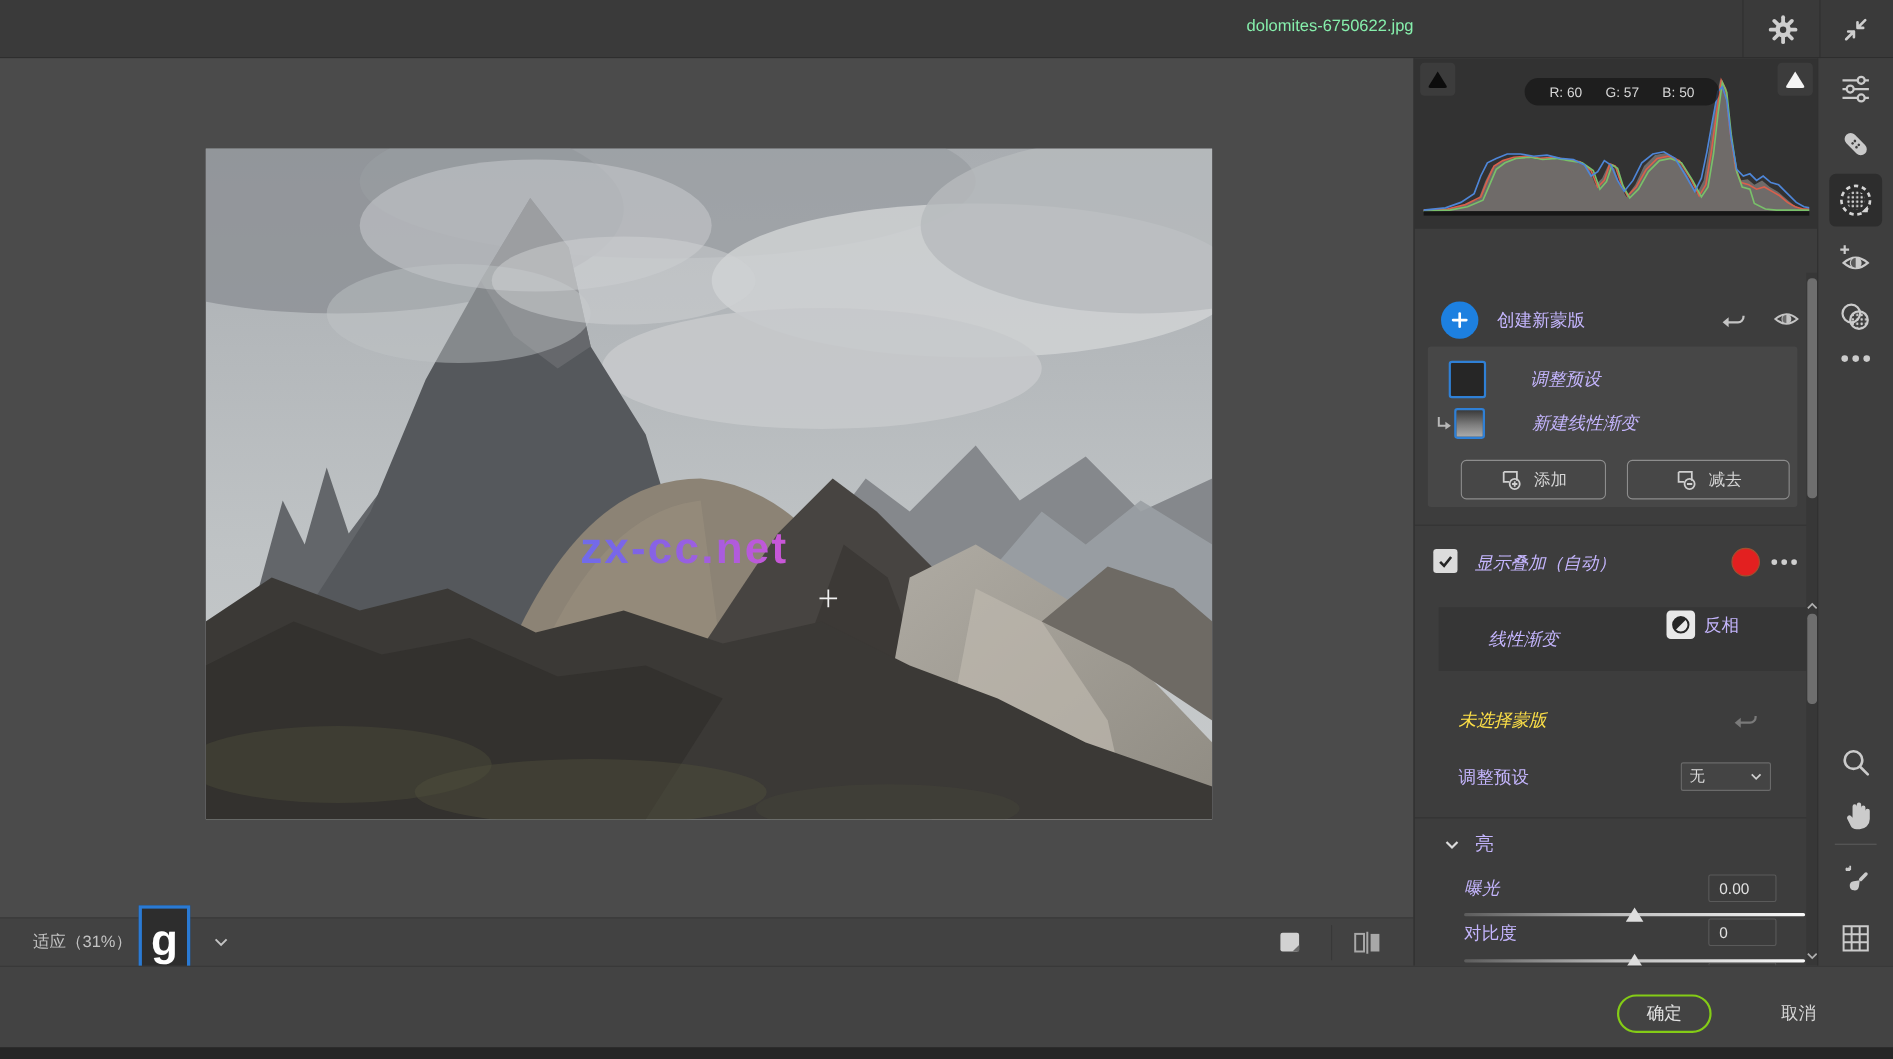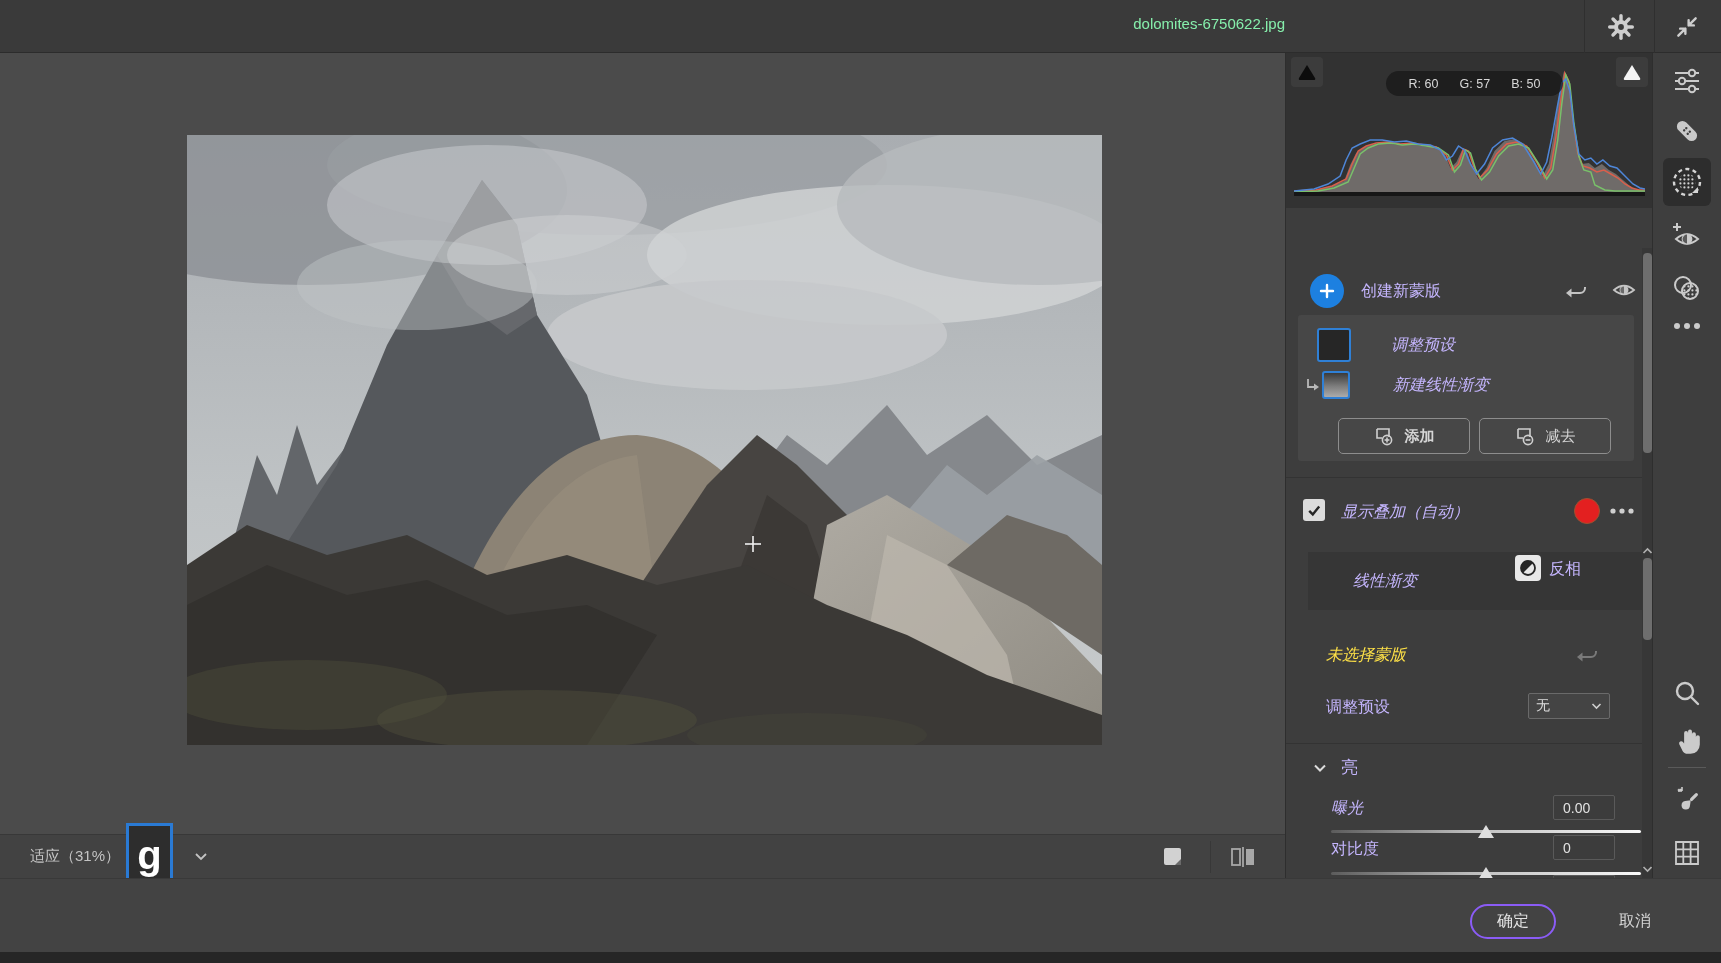--- a/index.html
+++ b/index.html
@@ -66,21 +66,21 @@
   .scroll-track{left:356px;width:11px;background:#373737;}
   .scroll-thumb{left:357px;width:9px;background:#6e6e6e;border-radius:4px;cursor:pointer;}
 
   
   #rail{left:1652px;top:53px;width:69px;height:825px;background:#3e3e3e;border-left:1px solid #2e2e2e;}
   .rail-btn{left:10px;width:48px;height:48px;display:flex;align-items:center;justify-content:center;cursor:pointer;}
   .rail-active{background:#2d2d2d;border-radius:6px;}
 
   
   #footer{left:0;top:878px;width:1721px;height:74px;background:#434343;border-top:1px solid #393939;}
-  #ok-btn{left:1470px;top:25px;width:86px;height:35px;border:2px solid #8b5cf6;border-radius:18px;background:transparent;
+  #ok-btn{left:1470px;top:25px;width:86px;height:35px;border:2px solid #84cc16;border-radius:18px;background:transparent;
           display:flex;align-items:center;justify-content:center;color:#e3e3e3;font-size:16px;cursor:pointer;}
   #cancel-btn{left:1600px;top:25px;width:70px;height:35px;display:flex;align-items:center;justify-content:center;color:#d6d6d6;font-size:16px;cursor:pointer;}
   #bottomstrip{left:0;top:952px;width:1721px;height:11px;background:#262626;}
 </style>
 </head>
 <body>
 
 <div id="app">
 
   <div id="titlebar" class="abs">
@@ -159,20 +159,21 @@
         <polygon points="660,610 700,400 760,430 820,520 840,610" fill="#bdb8ae" opacity="0.7"></polygon>
 
         <polygon points="760,430 820,380 880,400 915,430 915,520 840,470" fill="#6e6a64"></polygon>
 
         <path d="M0 430 L60 390 140 420 220 400 300 440 380 420 470 450 560 430 640 470 720 500 800 540 915 580 915 610 0 610 Z" fill="#3b3936"></path>
         <path d="M0 470 L80 430 160 460 240 445 320 480 400 470 470 500 400 610 0 610 Z" fill="#33312e"></path>
         <ellipse cx="120" cy="560" rx="140" ry="35" fill="#4a4a38" opacity="0.5"></ellipse>
         <ellipse cx="350" cy="585" rx="160" ry="30" fill="#50503c" opacity="0.45"></ellipse>
         <ellipse cx="620" cy="600" rx="120" ry="22" fill="#45453a" opacity="0.4"></ellipse>
       </svg>
+      <div class="abs wm" style="top:342px;font-size:40px;letter-spacing:2px;left:215px;width:440px;">zx-cc.net</div>
       <span class="abs" style="left:557px;top:400px;">
         <svg width="18" height="18" viewBox="0 0 18 18" stroke="#f0f0f0" stroke-width="1.6">
           <line x1="9" y1="1" x2="9" y2="17"></line>
             <line x1="1" y1="9" x2="17" y2="9"></line>
         </svg>
       </span>
     </div>
 
     <div id="zoombar" class="abs">
       <div class="abs txt" style="left:30px;top:12px;color:#c3c3c3;">适应（31%）</div>
@@ -273,33 +274,33 @@
       <span class="abs" style="left:6px;top:62px;">
         <svg width="16" height="16" viewBox="0 0 16 16" fill="none" stroke="#b8b8b8" stroke-width="1.8">
           <path d="M4 2 V10 H11"></path>
             <polygon points="10,6.5 15,10 10,13.5" fill="#b8b8b8" stroke="none"></polygon>
         </svg>
       </span>
       <div class="abs" style="left:24px;top:53px;width:300px;height:34px;display:flex;align-items:center;gap:43px;cursor:pointer;">
         <span class="mthumb" style="width:28px;height:28px;background:linear-gradient(180deg,#3a3a3a,#7d7d7d 55%,#ababab);display:block;"></span>
         <span class="panel-label it">新建线性渐变</span>
       </div>
-      <div class="abs mask-btn" style="left:40px;top:103px;width:132px;font-weight:bold;">
+      <div class="abs mask-btn" style="left:30px;top:103px;width:132px;">
         <span>
           <svg width="22" height="20" viewBox="0 0 22 20" fill="none" stroke="#cfcfcf" stroke-width="1.6">
             <path d="M3 3 h12 v8"></path>
               <path d="M3 3 v9 h5"></path>
               <circle cx="13" cy="14" r="4.6"></circle>
             <line x1="13" y1="11.6" x2="13" y2="16.4"></line>
               <line x1="10.6" y1="14" x2="15.4" y2="14"></line>
           </svg>
         </span>
         <span>添加</span>
       </div>
-      <div class="abs mask-btn" style="left:181px;top:103px;width:132px;">
+      <div class="abs mask-btn" style="left:181px;top:103px;width:148px;">
         <span>
           <svg width="22" height="20" viewBox="0 0 22 20" fill="none" stroke="#cfcfcf" stroke-width="1.6">
             <path d="M3 3 h12 v8"></path>
               <path d="M3 3 v9 h5"></path>
               <circle cx="13" cy="14" r="4.6"></circle>
             <line x1="10.6" y1="14" x2="15.4" y2="14"></line>
           </svg>
         </span>
         <span>减去</span>
       </div>

